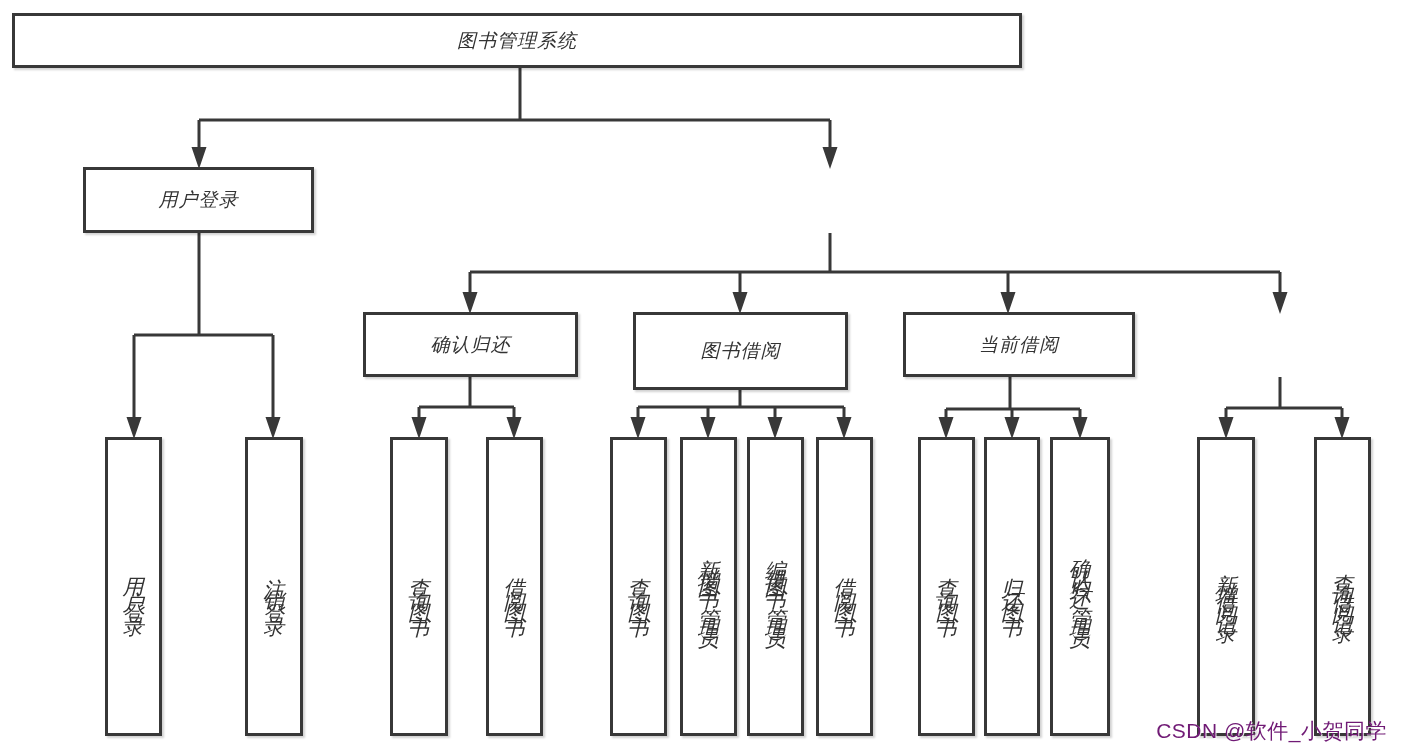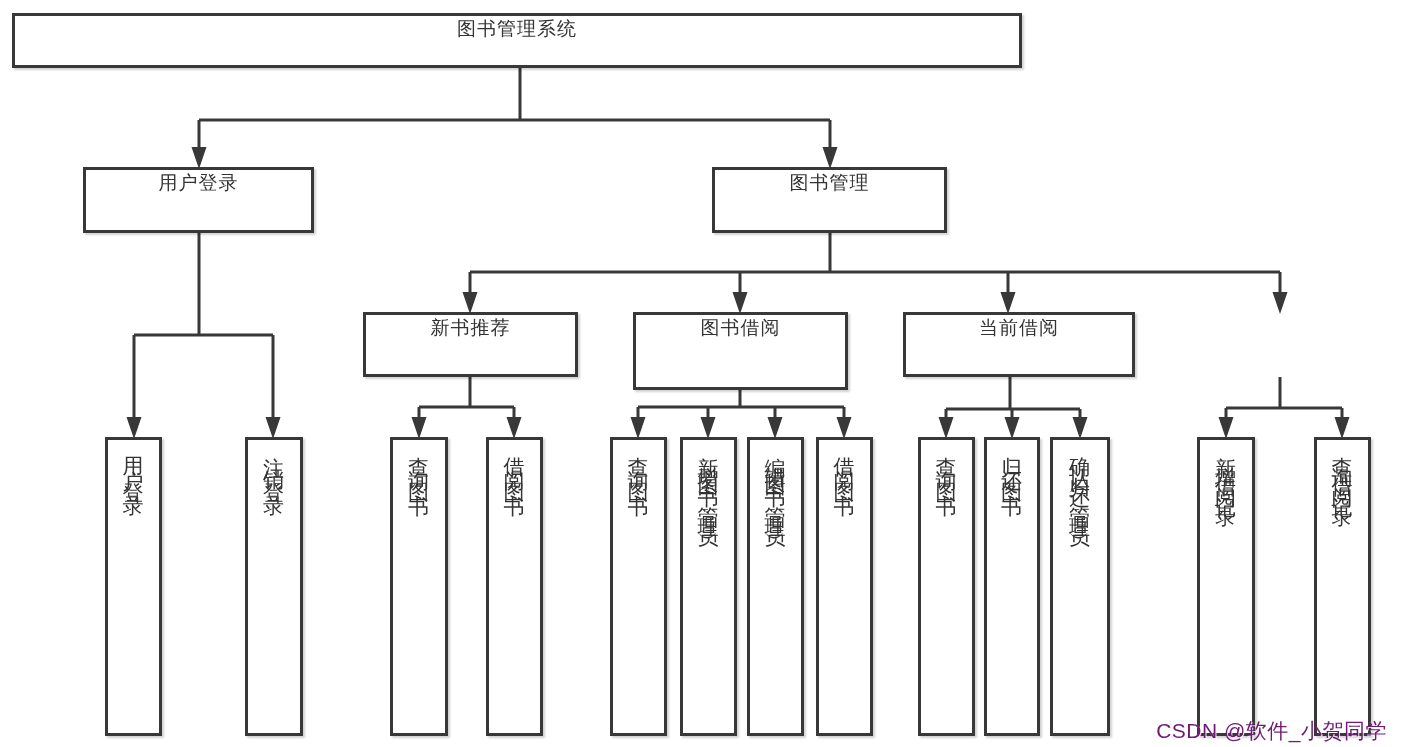--- a/index.html
+++ b/index.html
@@ -3,22 +3,23 @@
 <meta charset="utf-8">
 <style>
   html,body{margin:0;padding:0;background:#ffffff;}
   #stage{
     position:relative;width:1405px;height:747px;background:#ffffff;overflow:hidden;
     font-family:"Liberation Sans","DejaVu Sans",sans-serif;color:#333333;
   }
   #wires{position:absolute;left:0;top:0;width:1405px;height:747px;}
   .box{
     position:absolute;background:#ffffff;border:3px solid #383838;
-    box-sizing:border-box;display:flex;justify-content:center;
+    box-sizing:border-box;display:flex;align-items:center;justify-content:center;
     box-shadow:2px 2px 2px rgba(0,0,0,0.18);
+    font-style:italic;
   }
   .hlabel{font-size:19px;letter-spacing:1px;white-space:nowrap;}
   .vlabel{
     writing-mode:vertical-rl;text-orientation:mixed;
     font-size:21px;line-height:1;letter-spacing:10px;white-space:nowrap;
   }
   .vlabel.spread{letter-spacing:13px;}
   #watermark{
     position:absolute;right:18px;bottom:2px;z-index:5;
     font-size:21px;color:#701a75;letter-spacing:0.5px;white-space:nowrap;
@@ -61,26 +62,23 @@
       M1334.5 417 L1349.5 417 L1342 439 Z"></path>
   </svg>
 
   <div class="box" style="left:12px;top:13px;width:1010px;height:55px">
     <span class="hlabel">图书管理系统</span>
   </div>
 
   <div class="box" style="left:83px;top:167px;width:231px;height:66px">
     <span class="hlabel">用户登录</span>
   </div>
-  <div class="box" style="left:712px;top:167px;width:235px;height:66px">
-    <span class="hlabel">图书管理</span>
-  </div>
 
   <div class="box" style="left:363px;top:312px;width:215px;height:65px">
-    <span class="hlabel">新书推荐</span>
+    <span class="hlabel">确认归还</span>
   </div>
   <div class="box" style="left:633px;top:312px;width:215px;height:78px">
     <span class="hlabel">图书借阅</span>
   </div>
   <div class="box" style="left:903px;top:312px;width:232px;height:65px">
     <span class="hlabel">当前借阅</span>
   </div>
 
   <div class="box" style="left:105px;top:437px;width:57px;height:299px">
     <span class="vlabel spread">用户登录</span>

